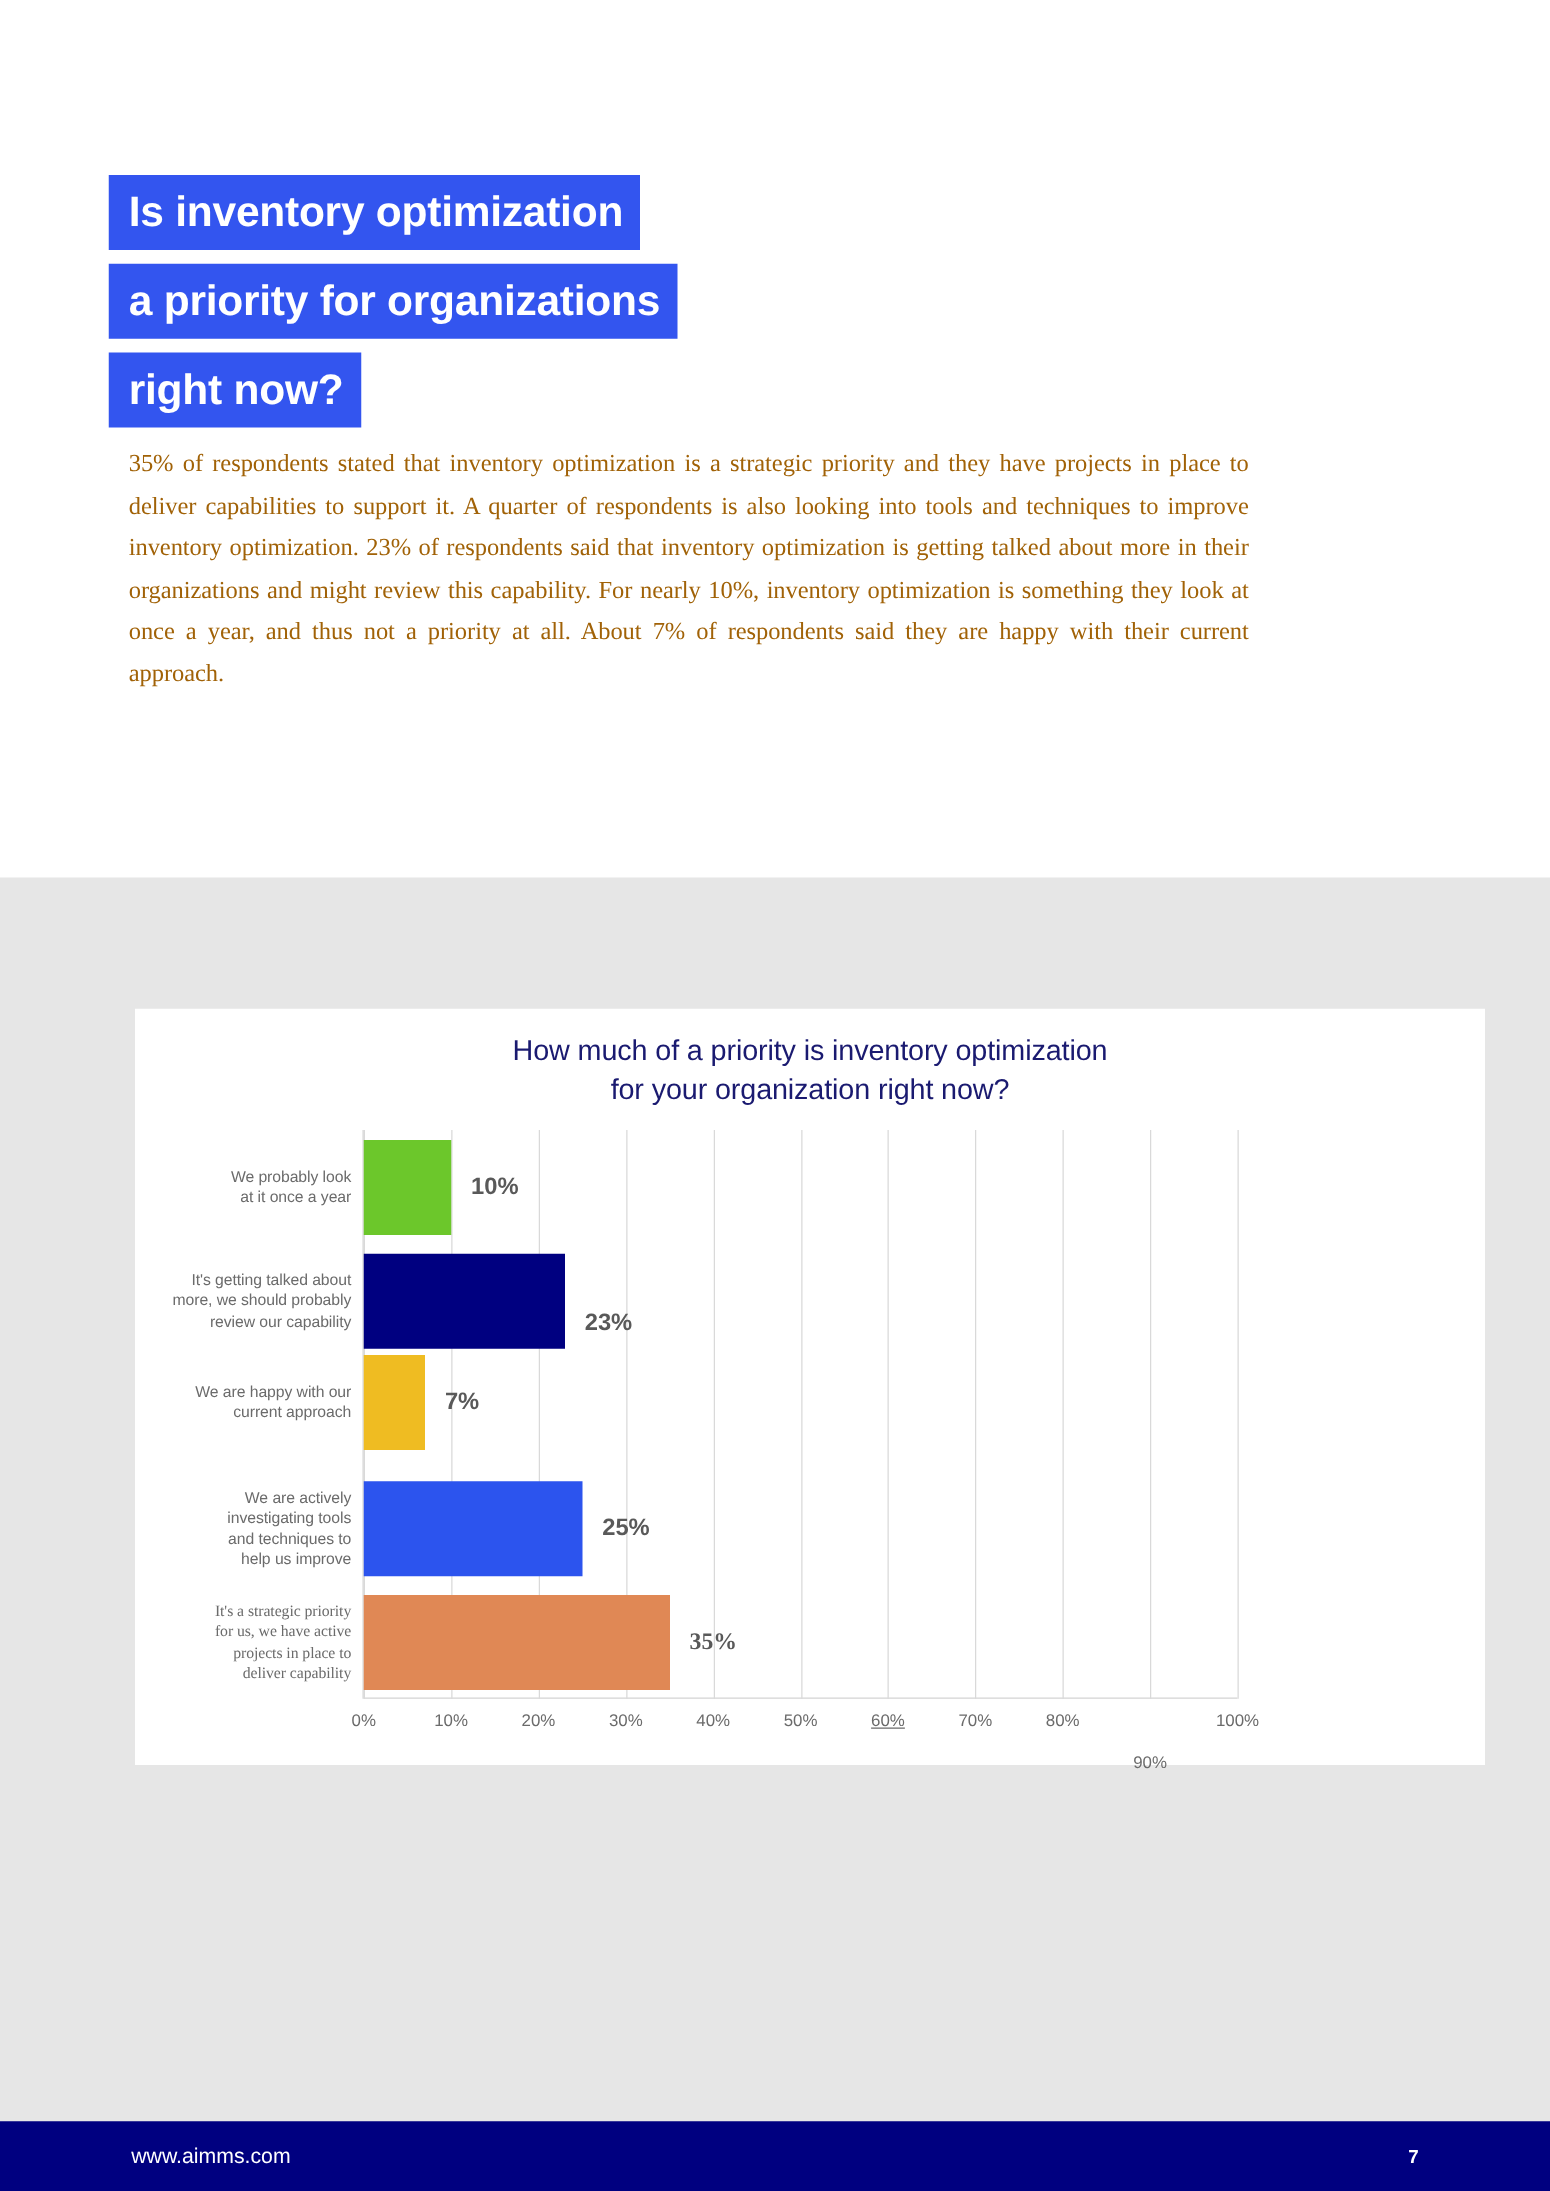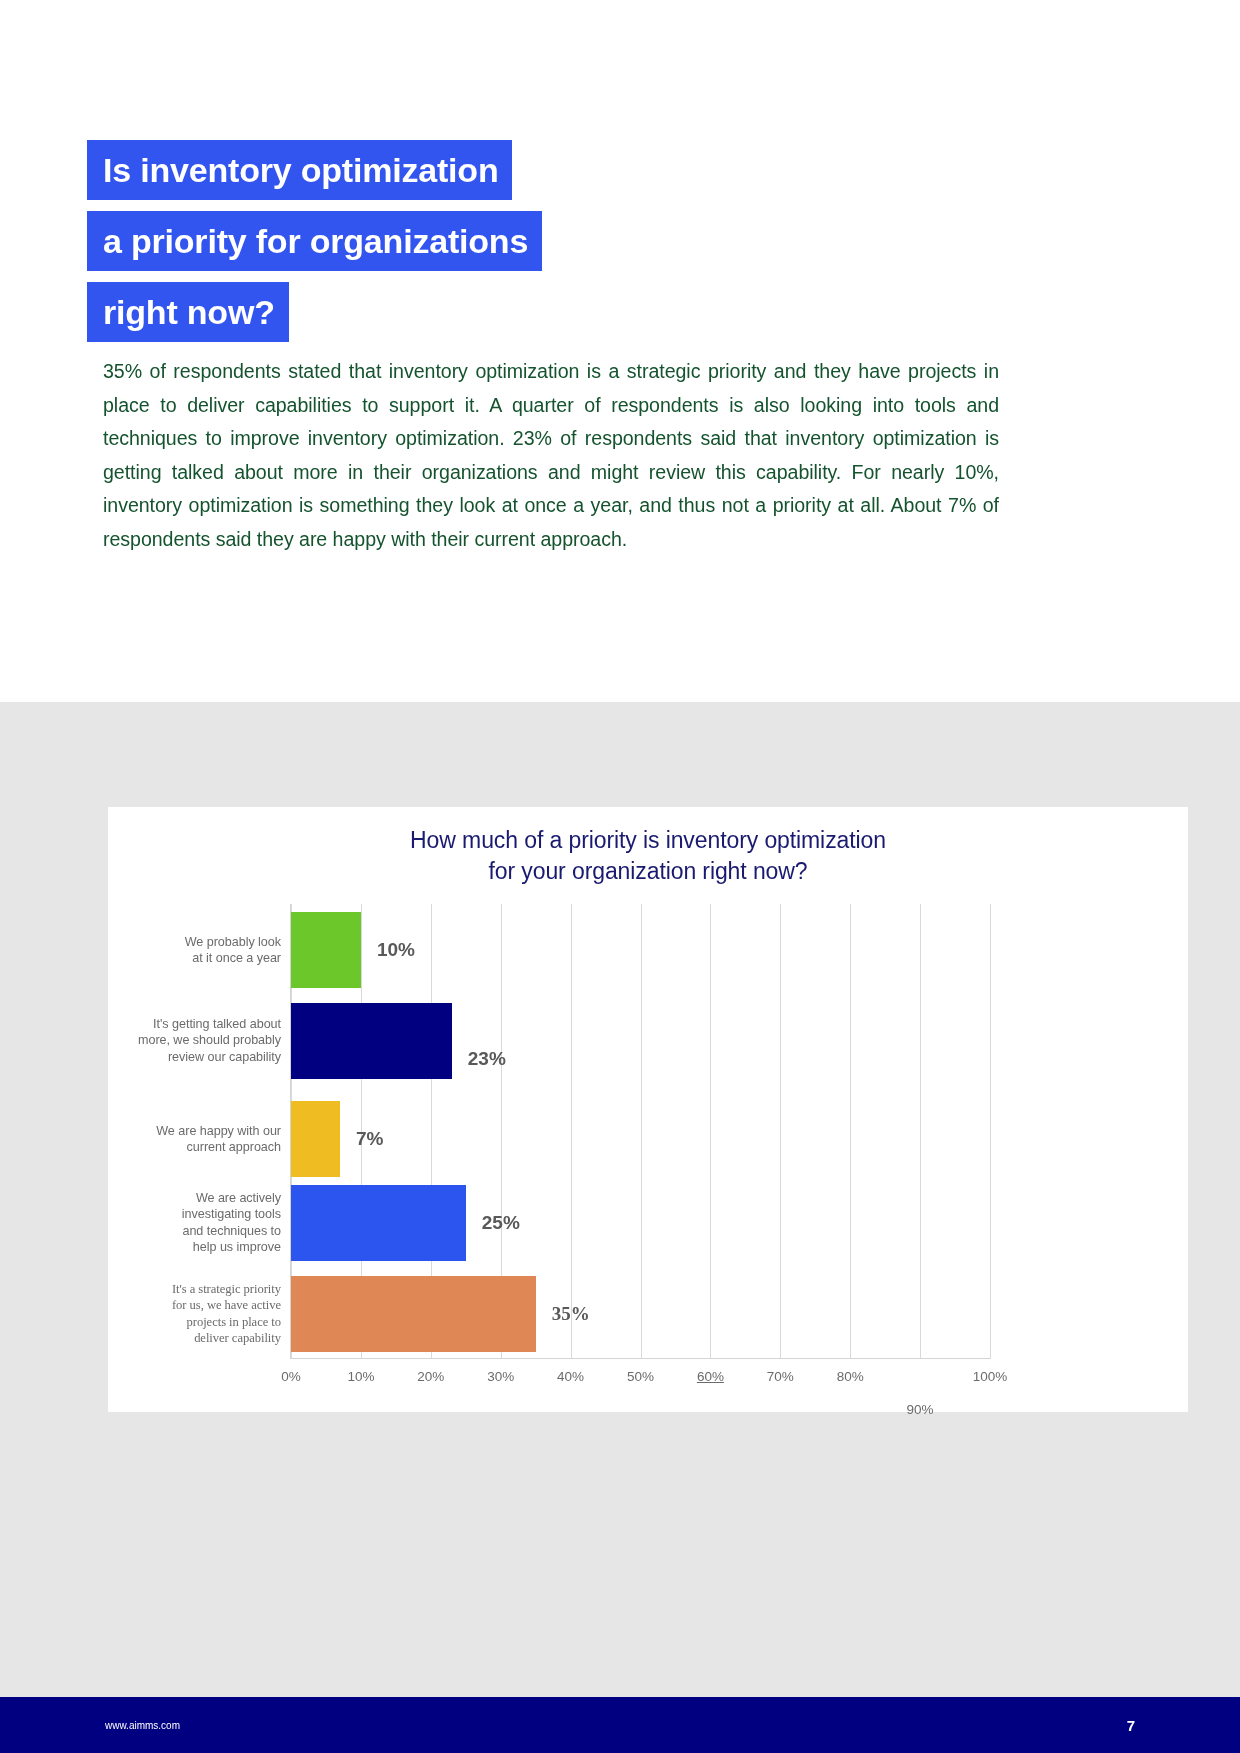--- a/index.html
+++ b/index.html
@@ -39,23 +39,24 @@
     white-space: nowrap;
   }
 
   .body-copy {
     position: absolute;
     left: 103px;
     top: 355px;
     width: 896px;
     font-size: 19.6px;
     line-height: 33.6px;
-    color: #14532d;
+    color: #a16207;
     text-align: justify;
     letter-spacing: -0.05px;
+    font-family: Liberation Serif, serif;
   }
 
   
   .gray-band {
     position: absolute;
     left: 0; top: 702px;
     width: 1240px;
     height: 1000px;
     background: #e6e6e6;
   }
@@ -158,21 +159,21 @@
     left: 0;
     bottom: 0;
     width: 1240px;
     height: 56px;
     background: #000080;
     display: flex;
     align-items: center;
     justify-content: space-between;
     padding: 0 105px;
   }
-  .footer-url { color: #ffffff; font-size: 10px; }
+  .footer-url { color: #ffffff; font-size: 17px; }
   .footer-page { color: #ffffff; font-size: 15px; font-weight: bold; }
 </style>
 </head>
 <body>
 
 <div class="page-top">
 
   <div class="headline">
     <div class="headline-line">Is inventory optimization</div><br>
     <div class="headline-line">a priority for organizations</div><br>
@@ -225,21 +226,21 @@
       </div>
       <div class="bar-row" style="top: 91px; height: 91px;">
         <div class="cat-label">
           <div>It's getting talked about</div>
           <div>more, we should probably</div>
           <div>review our capability</div>
         </div>
         <div class="bar" style="width: 23%; background: rgb(0, 0, 128);"></div>
         <div class="bar-value" style="left: calc(23% + 16px); margin-top: 18px;">23%</div>
       </div>
-      <div class="bar-row" style="top: 189px; height: 91px;">
+      <div class="bar-row" style="top: 172px; height: 91px;">
         <div class="cat-label">
           <div>We are happy with our</div>
           <div>current approach</div>
         </div>
         <div class="bar" style="width: 7%; background: rgb(239, 188, 34);"></div>
         <div class="bar-value" style="left: calc(7% + 16px);">7%</div>
       </div>
       <div class="bar-row" style="top: 273px; height: 91px;">
         <div class="cat-label">
           <div>We are actively</div>

